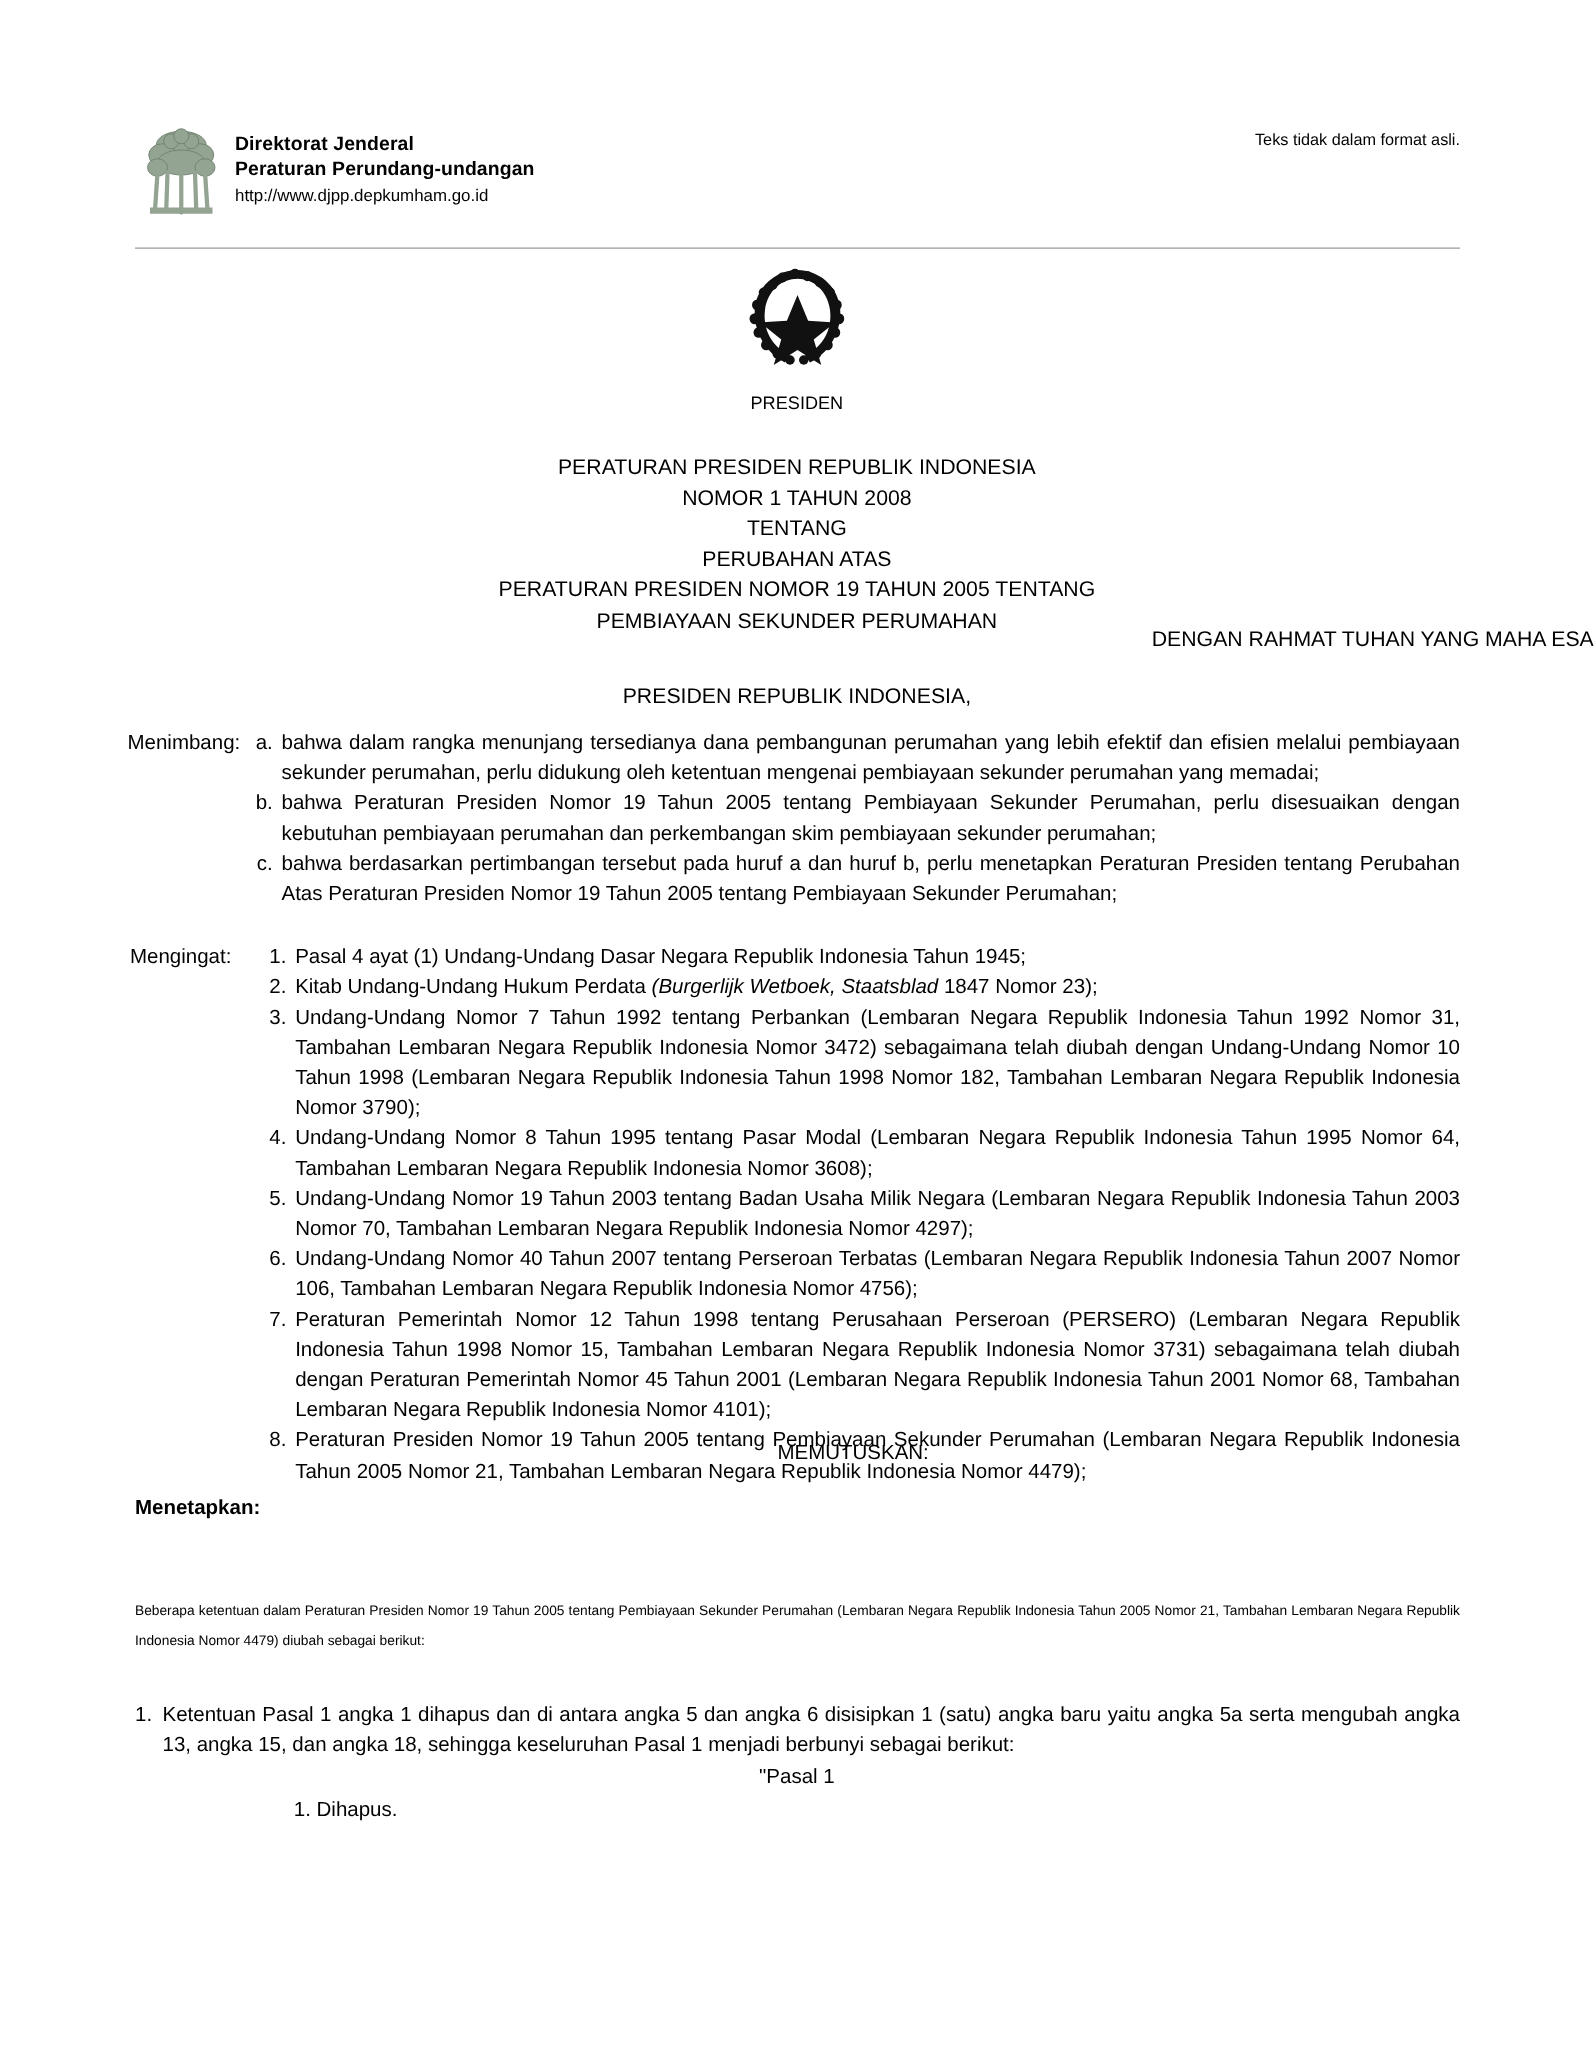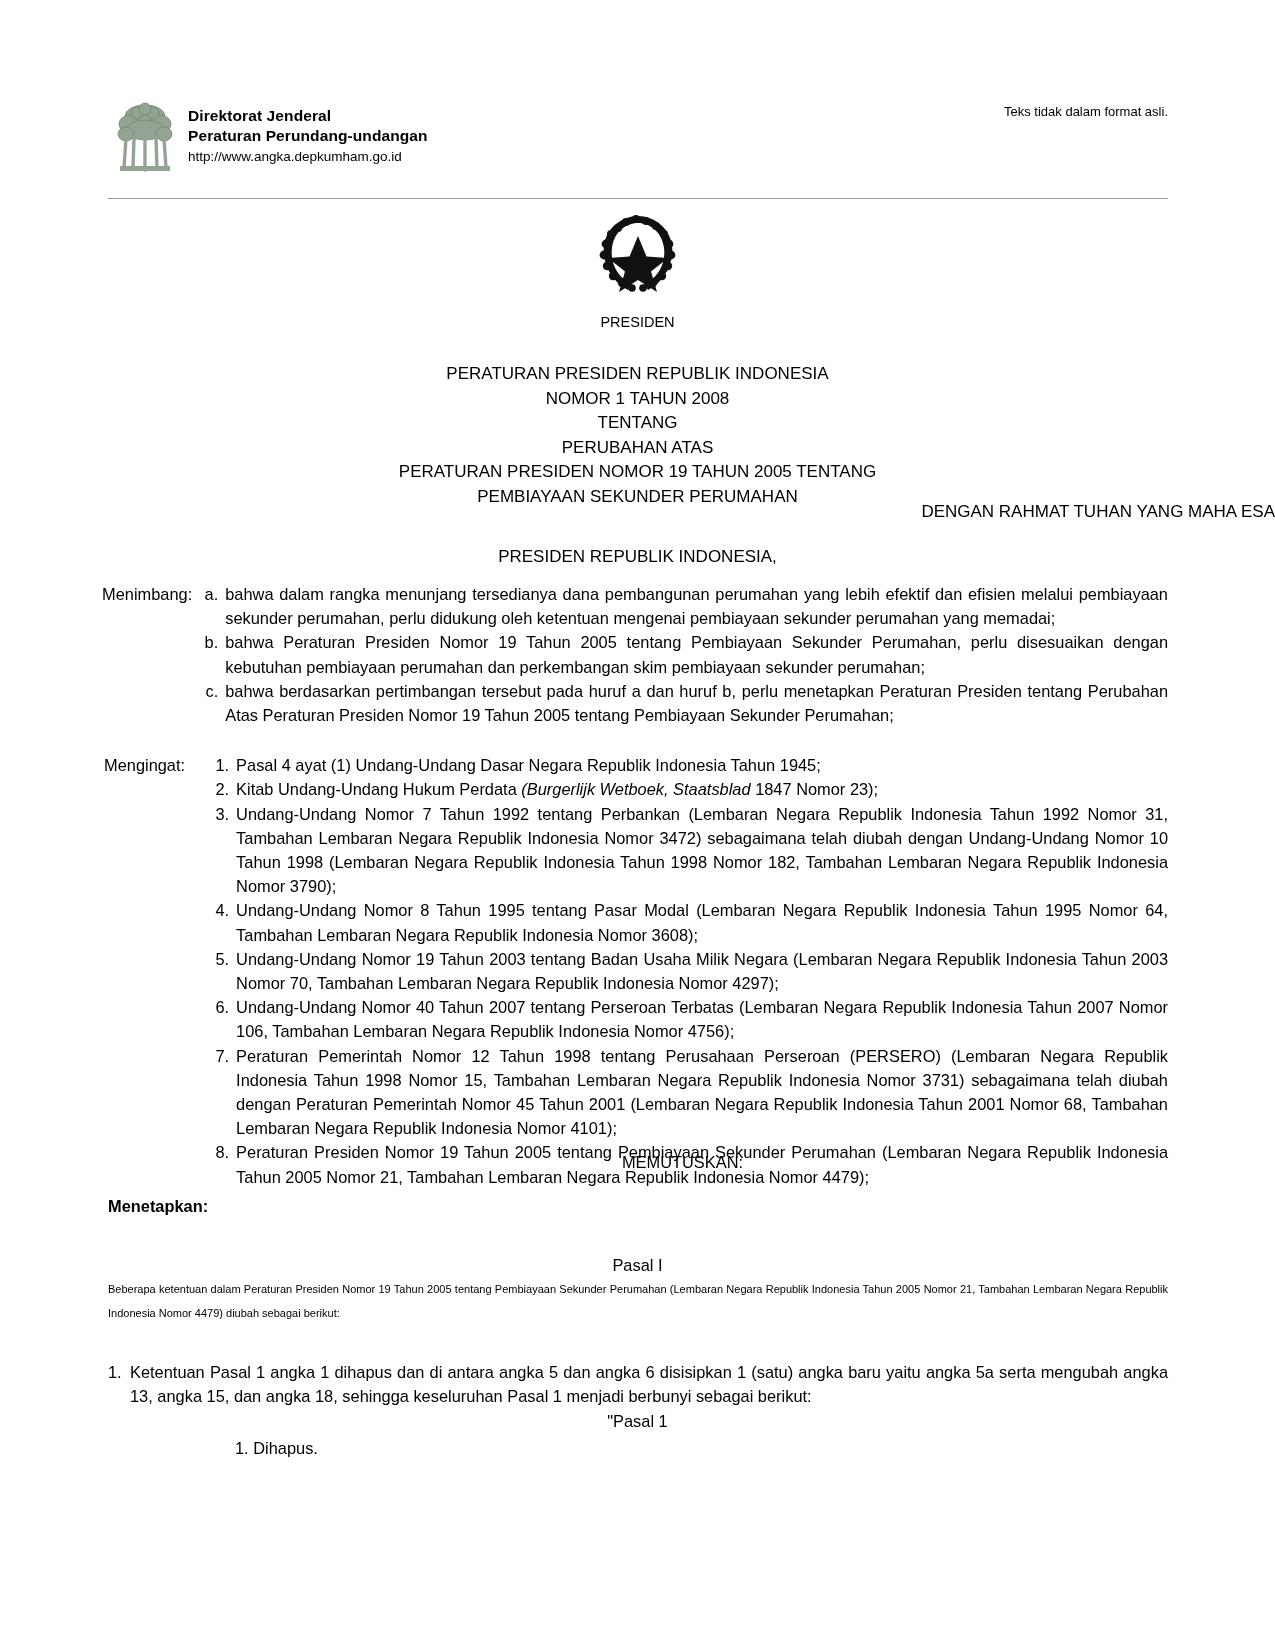--- a/index.html
+++ b/index.html
@@ -261,21 +261,21 @@
           <line x1="29" y1="38" x2="29" y2="70"></line>
           <line x1="40" y1="38" x2="41" y2="68"></line>
           <line x1="48" y1="38" x2="50" y2="68"></line>
         </g>
         <rect x="4" y="66" width="50" height="5" fill="#93a493"></rect>
       </svg>
     </div>
     <div class="lh-text">
       <div class="lh-line1">Direktorat Jenderal</div>
       <div class="lh-line2">Peraturan Perundang-undangan</div>
-      <div class="lh-url">http://www.angka.depkumham.go.id</div>
+      <div class="lh-url">http://www.djpp.depkumham.go.id</div>
     </div>
     <div class="lh-note">Teks tidak dalam format asli.</div>
   </div>
   <div class="hrule"></div>
 
   <div class="emblem-wrap">
     <div class="emblem">
       <svg viewBox="0 0 104 96" width="104" height="96" aria-hidden="true">
         <g fill="#111111">
           <path d="M52 4
@@ -390,21 +390,20 @@
     </div>
 
   </div>
 
   <div class="memutuskan">MEMUTUSKAN:</div>
 
   <div class="menetapkan-wrap clause">
     <div class="clause-label">Menetapkan:</div>
   </div>
 
-  <div class="pasal-heading">Pasal I</div>
   <div class="pasal-intro">Beberapa ketentuan dalam Peraturan Presiden Nomor 19 Tahun 2005 tentang Pembiayaan Sekunder Perumahan (Lembaran Negara Republik Indonesia Tahun 2005 Nomor 21, Tambahan Lembaran Negara Republik Indonesia Nomor 4479) diubah sebagai berikut:</div>
 
   <div class="numbered-change">
     <div class="item">
       <span class="item-marker">1.</span>
       <span class="item-text">Ketentuan Pasal 1 angka 1 dihapus dan di antara angka 5 dan angka 6 disisipkan 1 (satu) angka baru yaitu angka 5a serta mengubah angka 13, angka 15, dan angka 18, sehingga keseluruhan Pasal 1 menjadi berbunyi sebagai berikut:</span>
     </div>
   </div>
 
   <div class="quoted-pasal">"Pasal 1</div>

